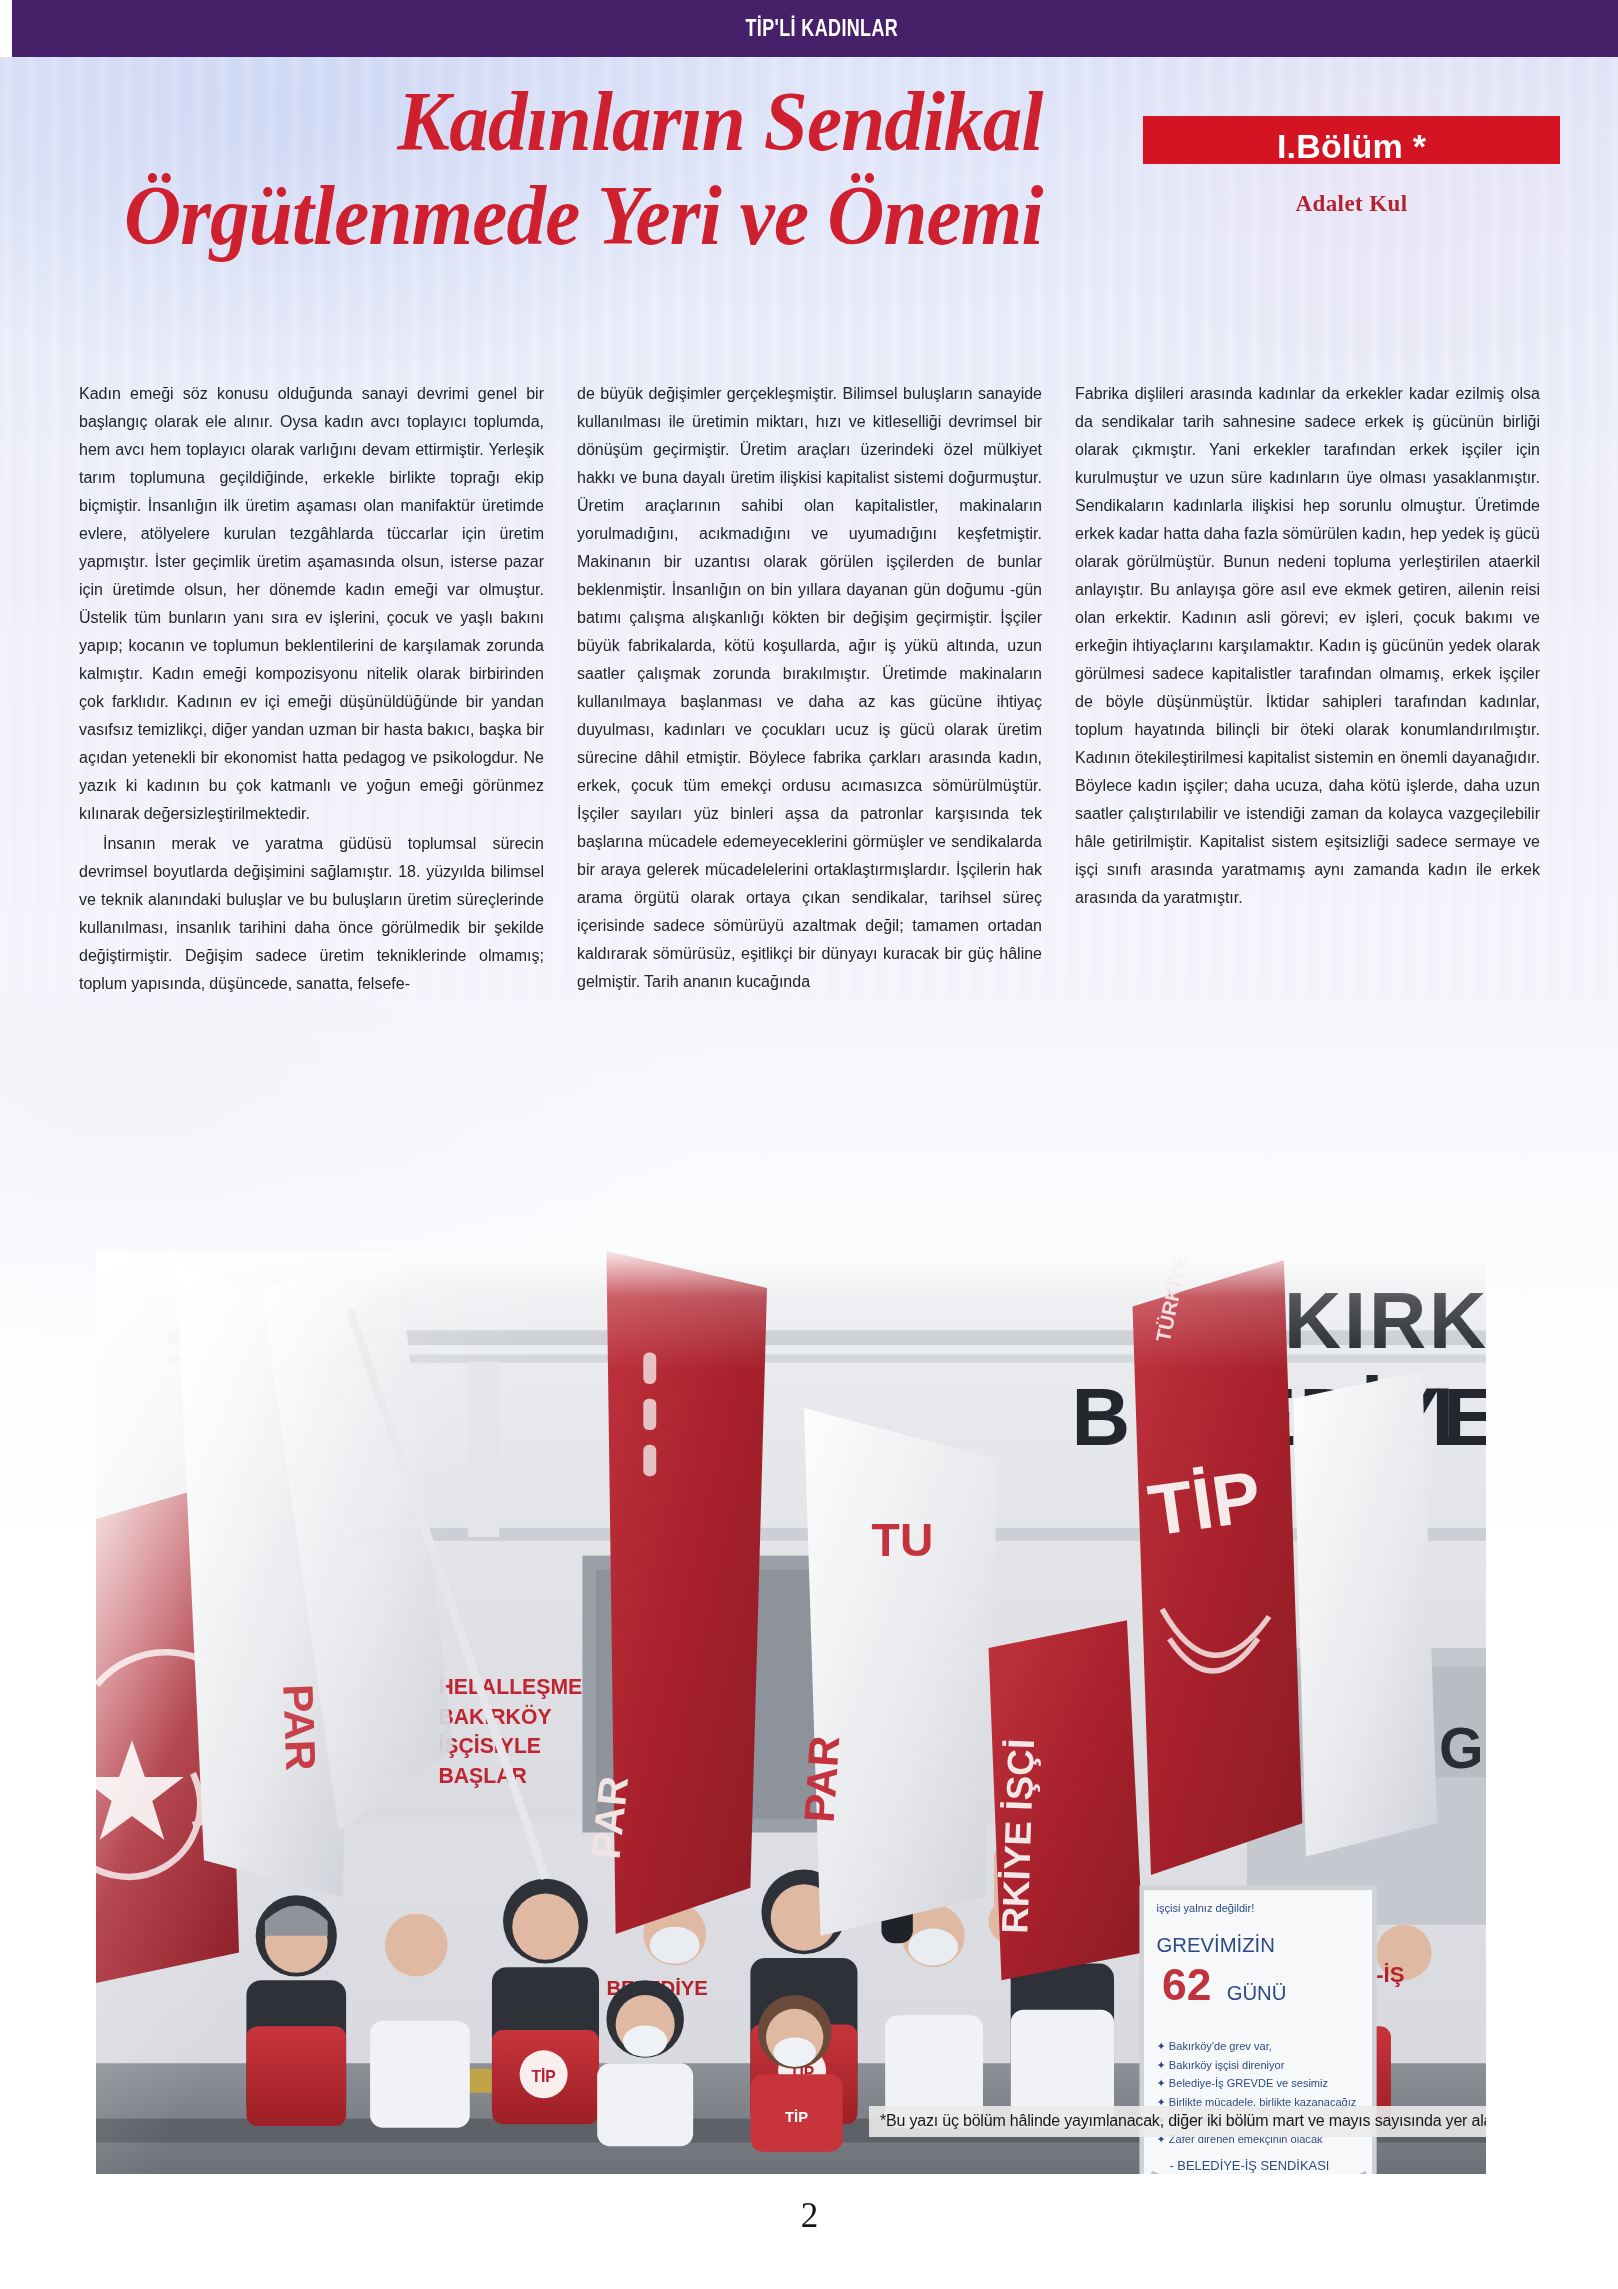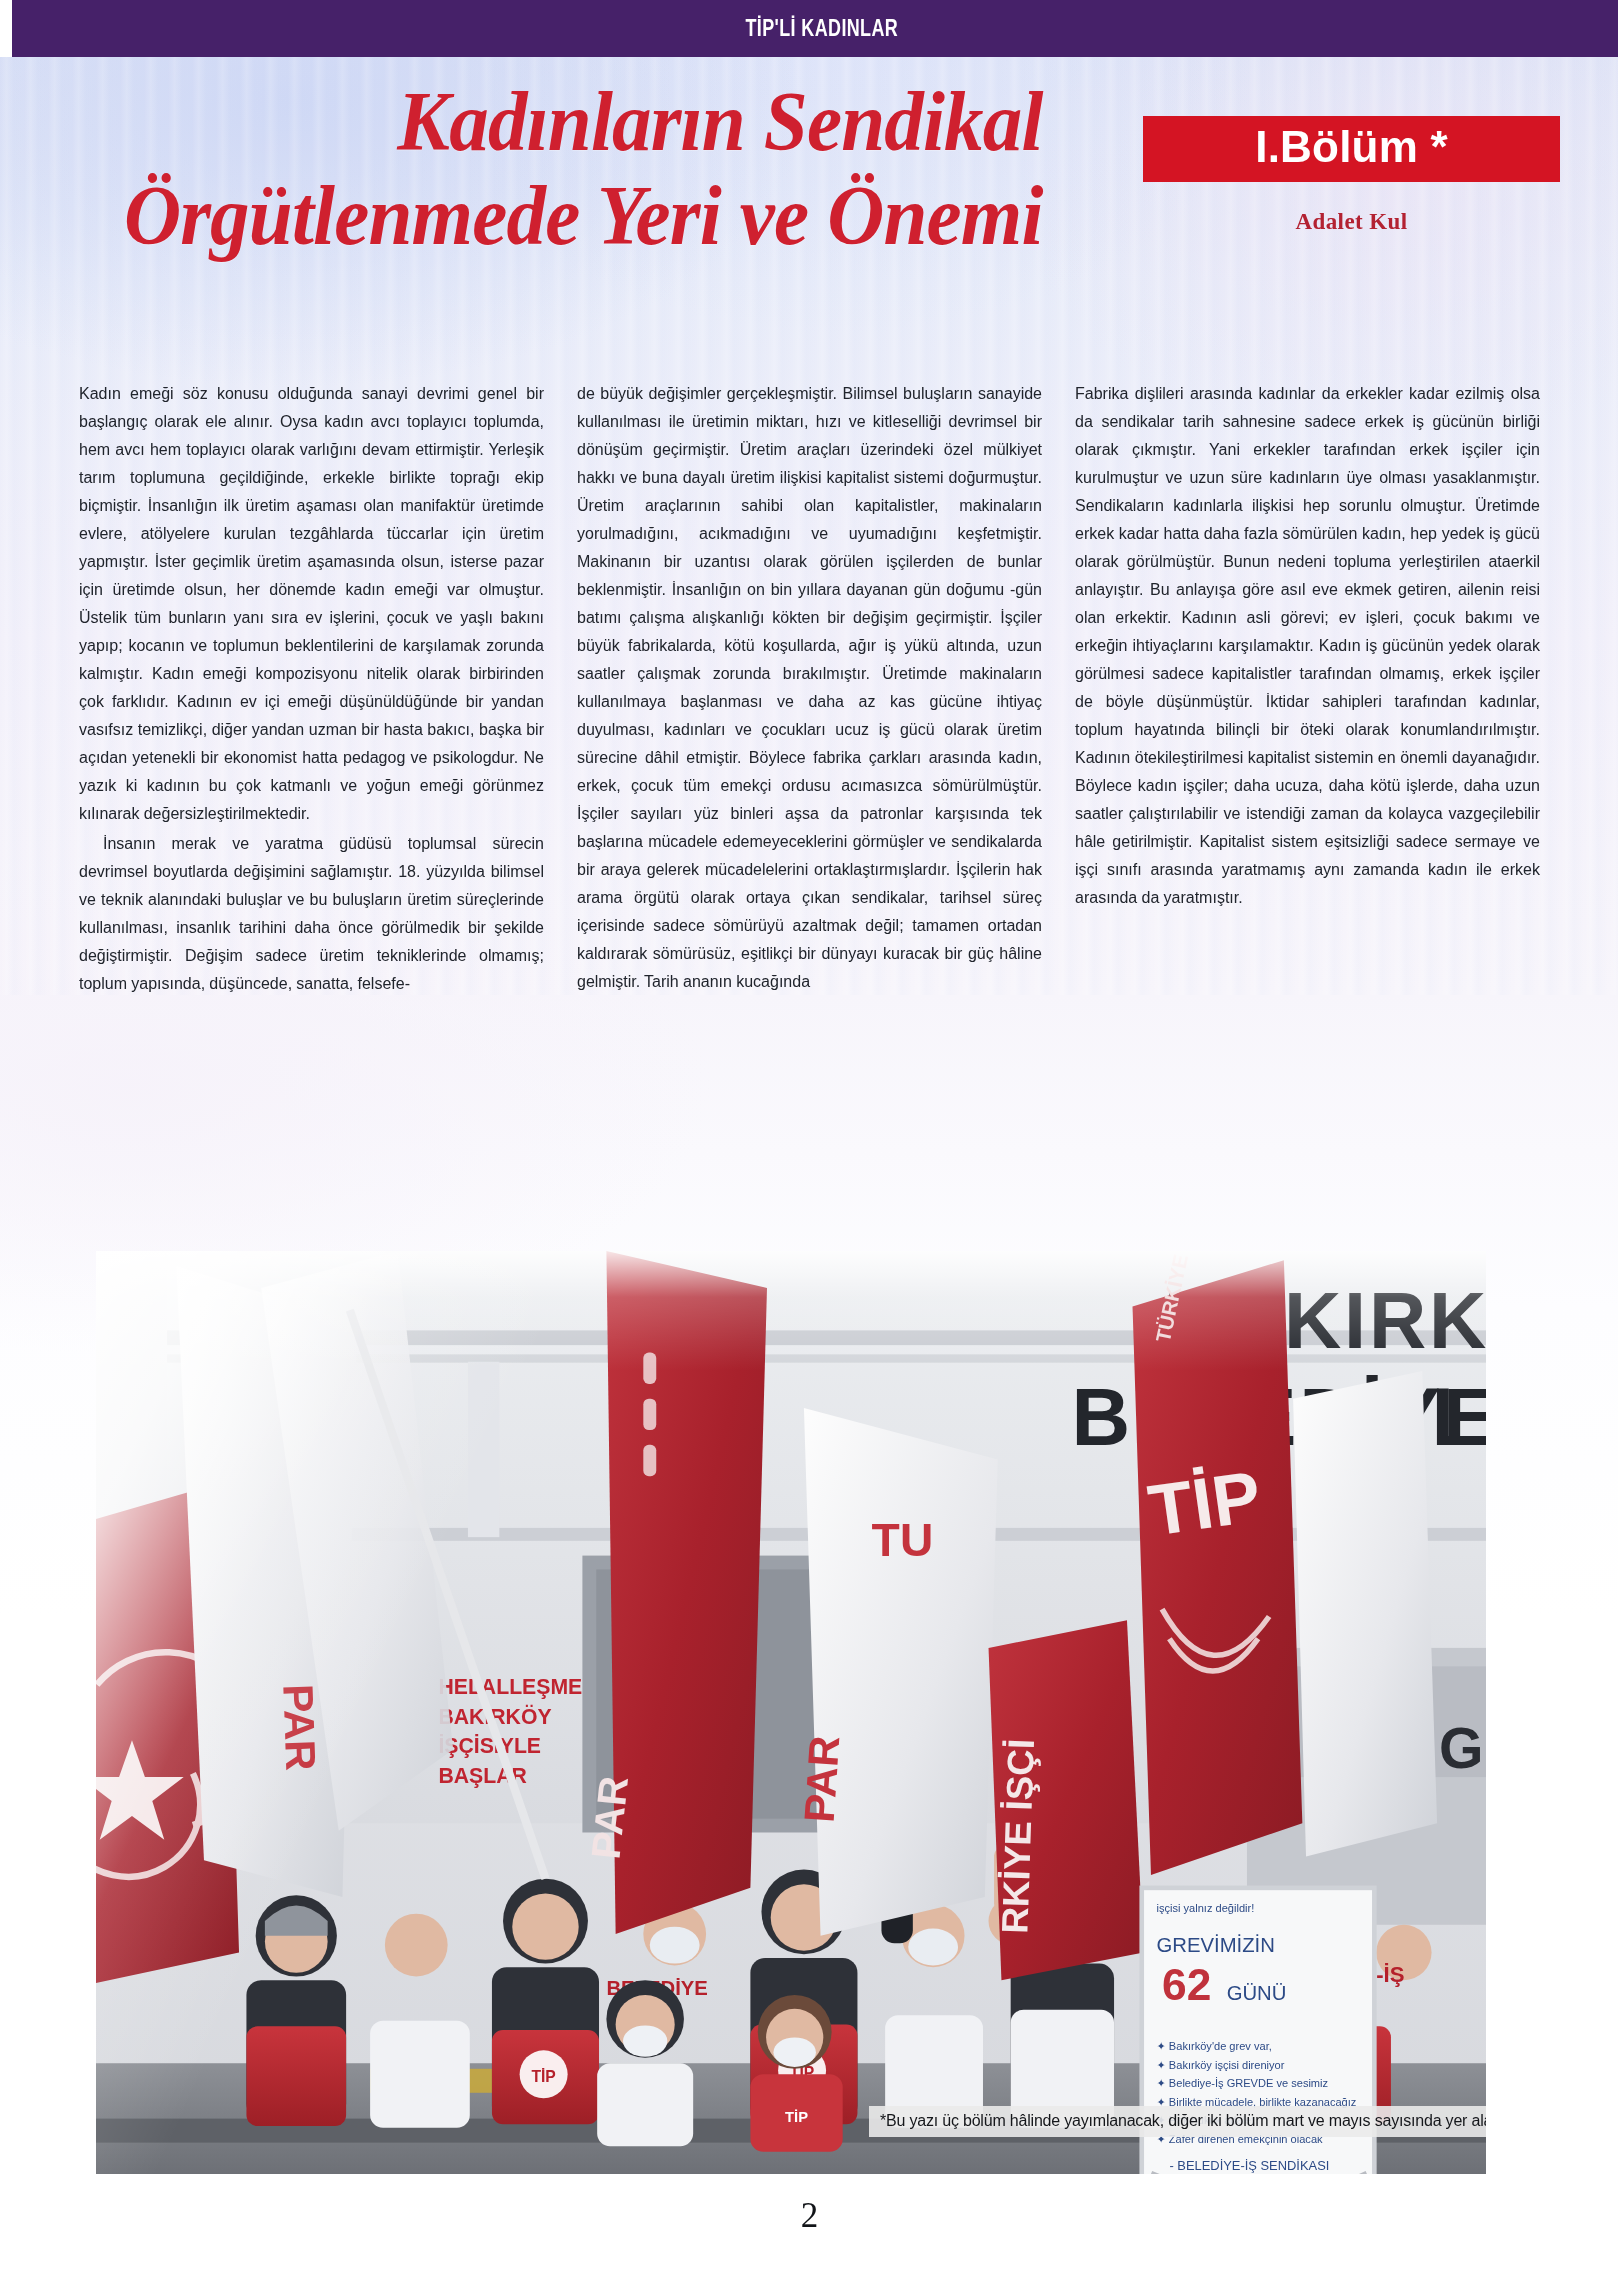--- a/index.html
+++ b/index.html
@@ -104,23 +104,23 @@
     z-index: 5;
     text-align: center;
   }
   .section-badge {
     display: block;
     width: 100%;
     background: #d41423;
     color: #ffffff;
     font-family: "Liberation Sans", sans-serif;
     font-weight: bold;
-    font-size: 44px;
+    font-size: 34px;
     line-height: 61px;
-    height: 66px;
+    height: 48px;
     letter-spacing: 0.2px;
   }
   .byline {
     display: block;
     margin-top: 27px;
     color: #b32232;
     font-family: "Liberation Serif", "DejaVu Serif", serif;
     font-weight: bold;
     font-size: 23px;
     letter-spacing: 0.4px;

